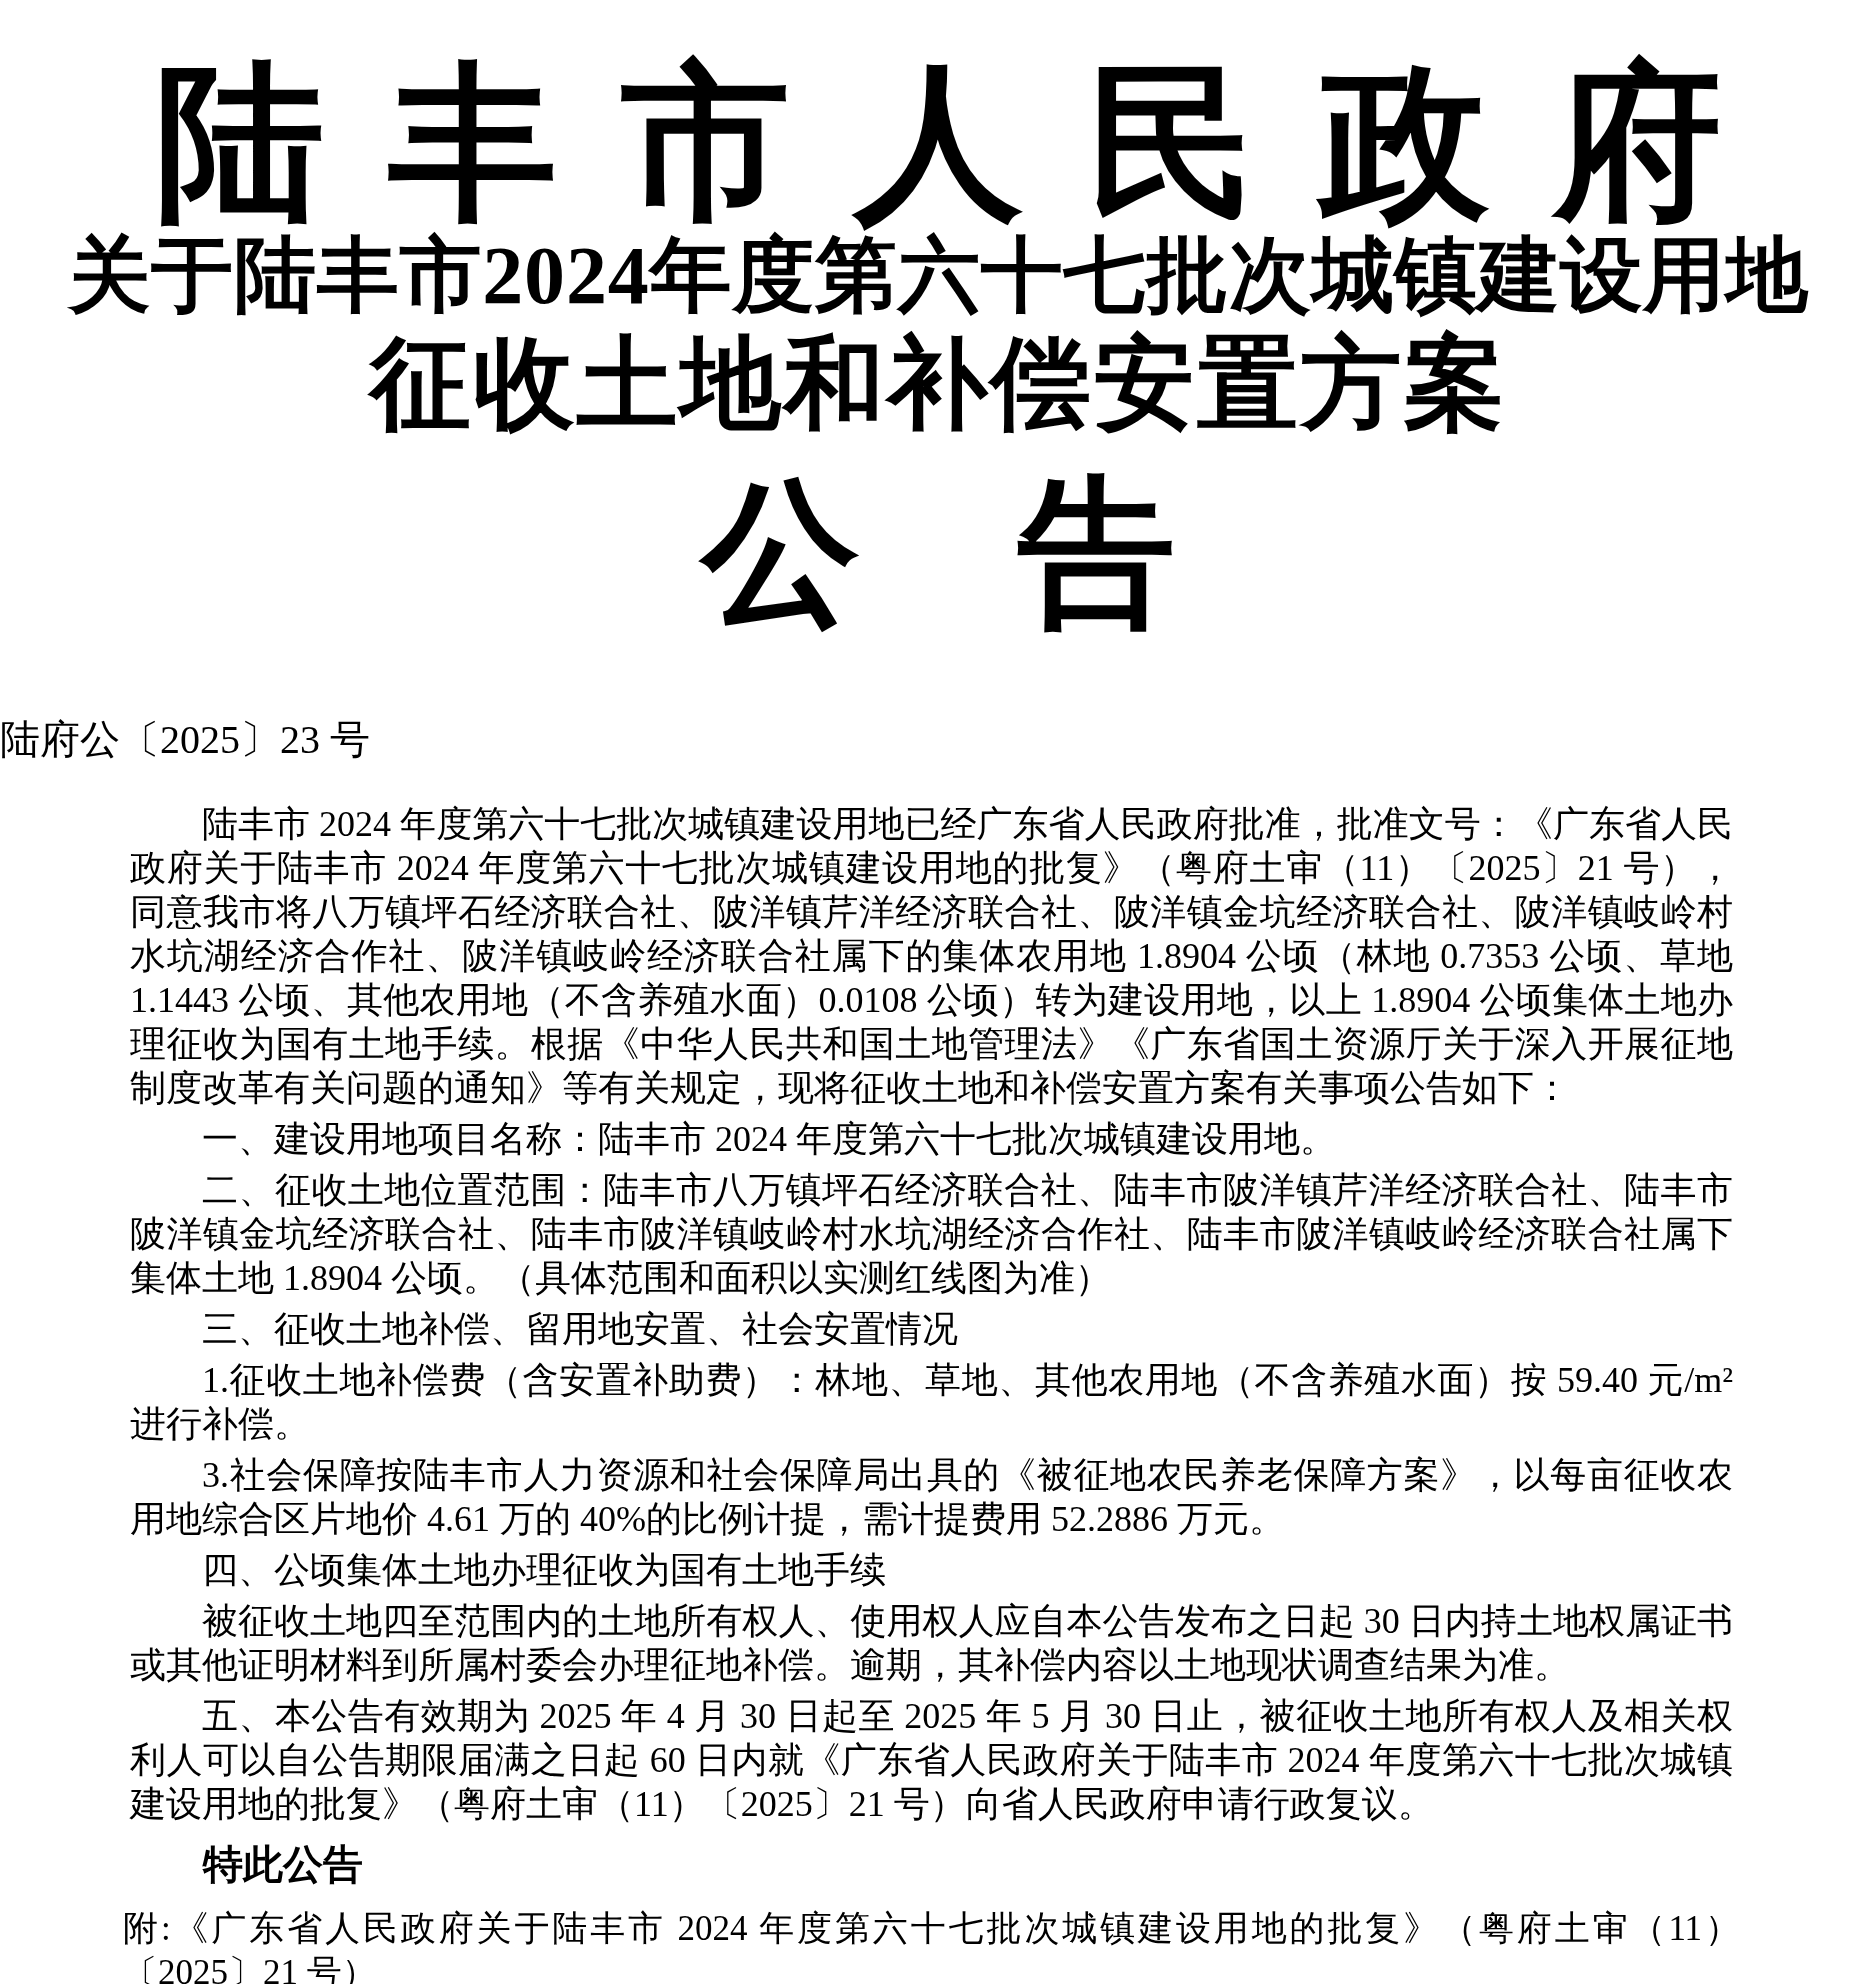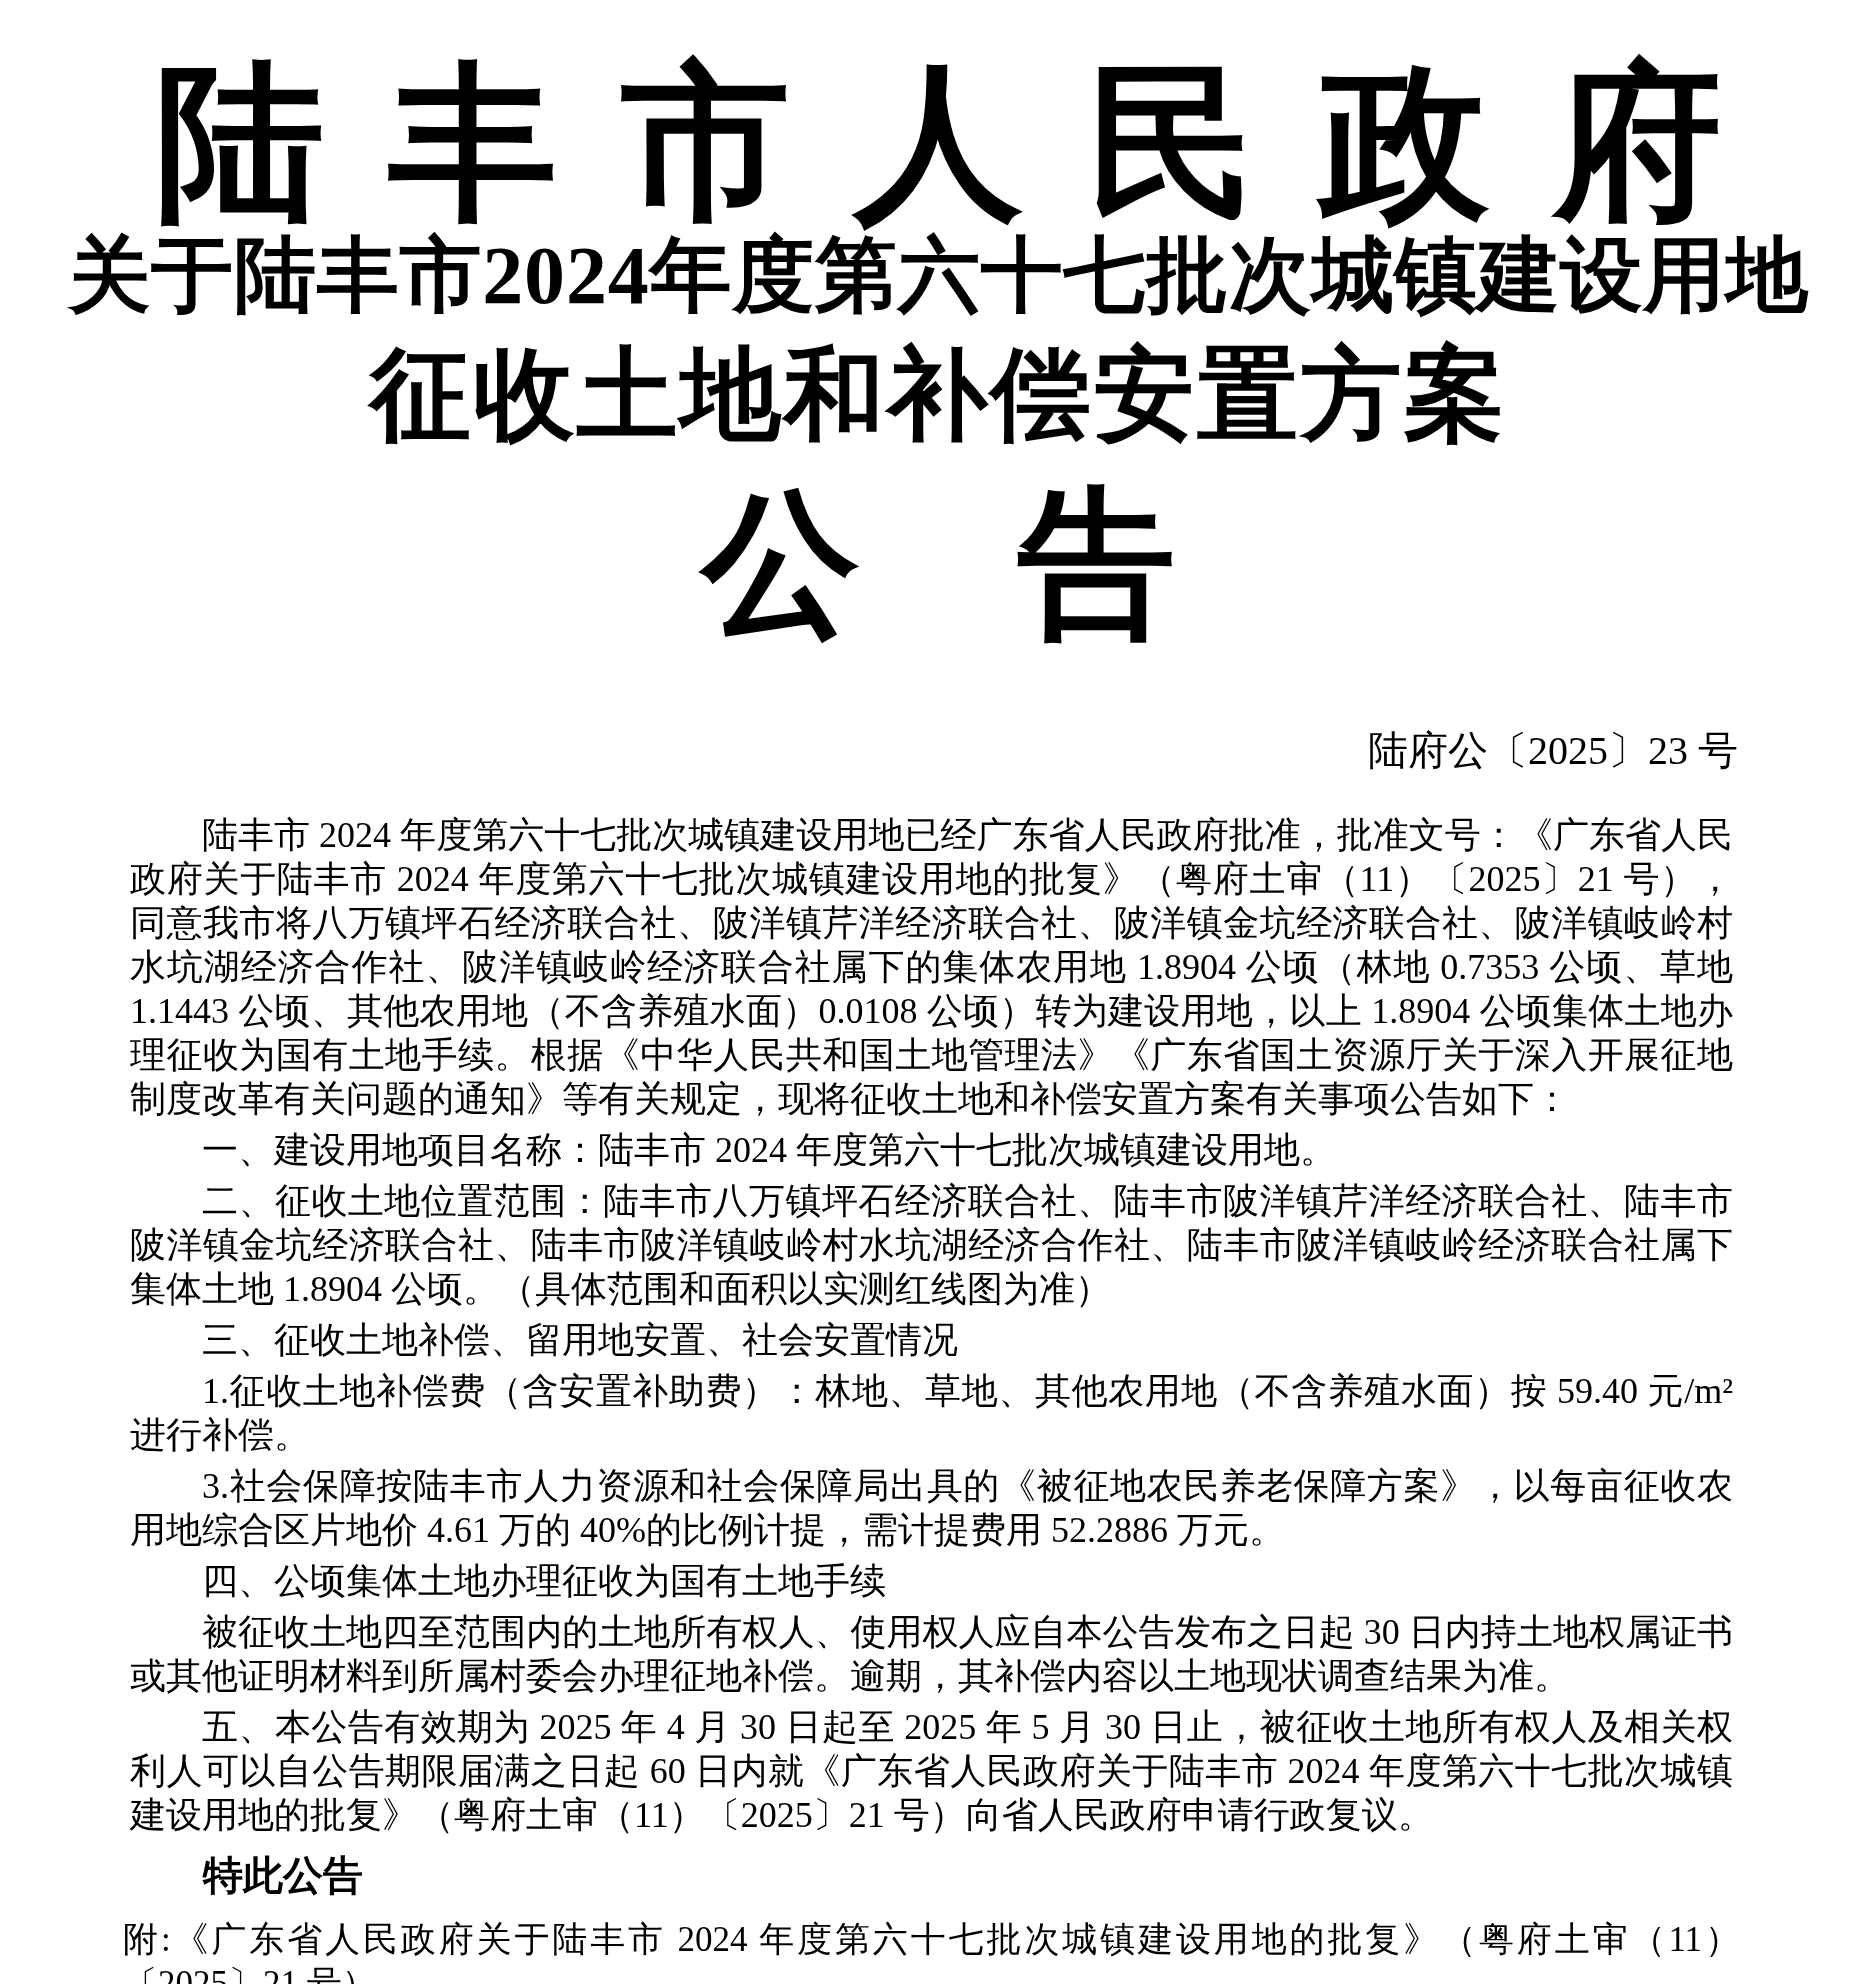--- a/index.html
+++ b/index.html
@@ -23,32 +23,32 @@
     font-size:169px;font-weight:900;
     letter-spacing:64px;padding-left:64px;
     white-space:nowrap;
   }
   .t2{
     margin-top:6px;
     font-size:82px;font-weight:900;
     letter-spacing:0.8px;white-space:nowrap;
   }
   .t3{
-    margin-top:28px;
+    margin-top:17px;
     font-size:101px;font-weight:900;
     letter-spacing:2.4px;white-space:nowrap;
   }
   .t4{
     margin-top:40px;
     font-size:158px;font-weight:700;
     white-space:nowrap;
   }
   .doc-no{
     margin-top:85px;
-    text-align:right;
+    text-align:left;
     padding-right:119px;
     font-size:40px;line-height:1.1;
   }
   
   .body{
     margin:40px 117px 0 123px;
     font-size:36px;line-height:44px;
     text-align:justify;
   }
   .body p{margin:7px;text-indent:2em;}

